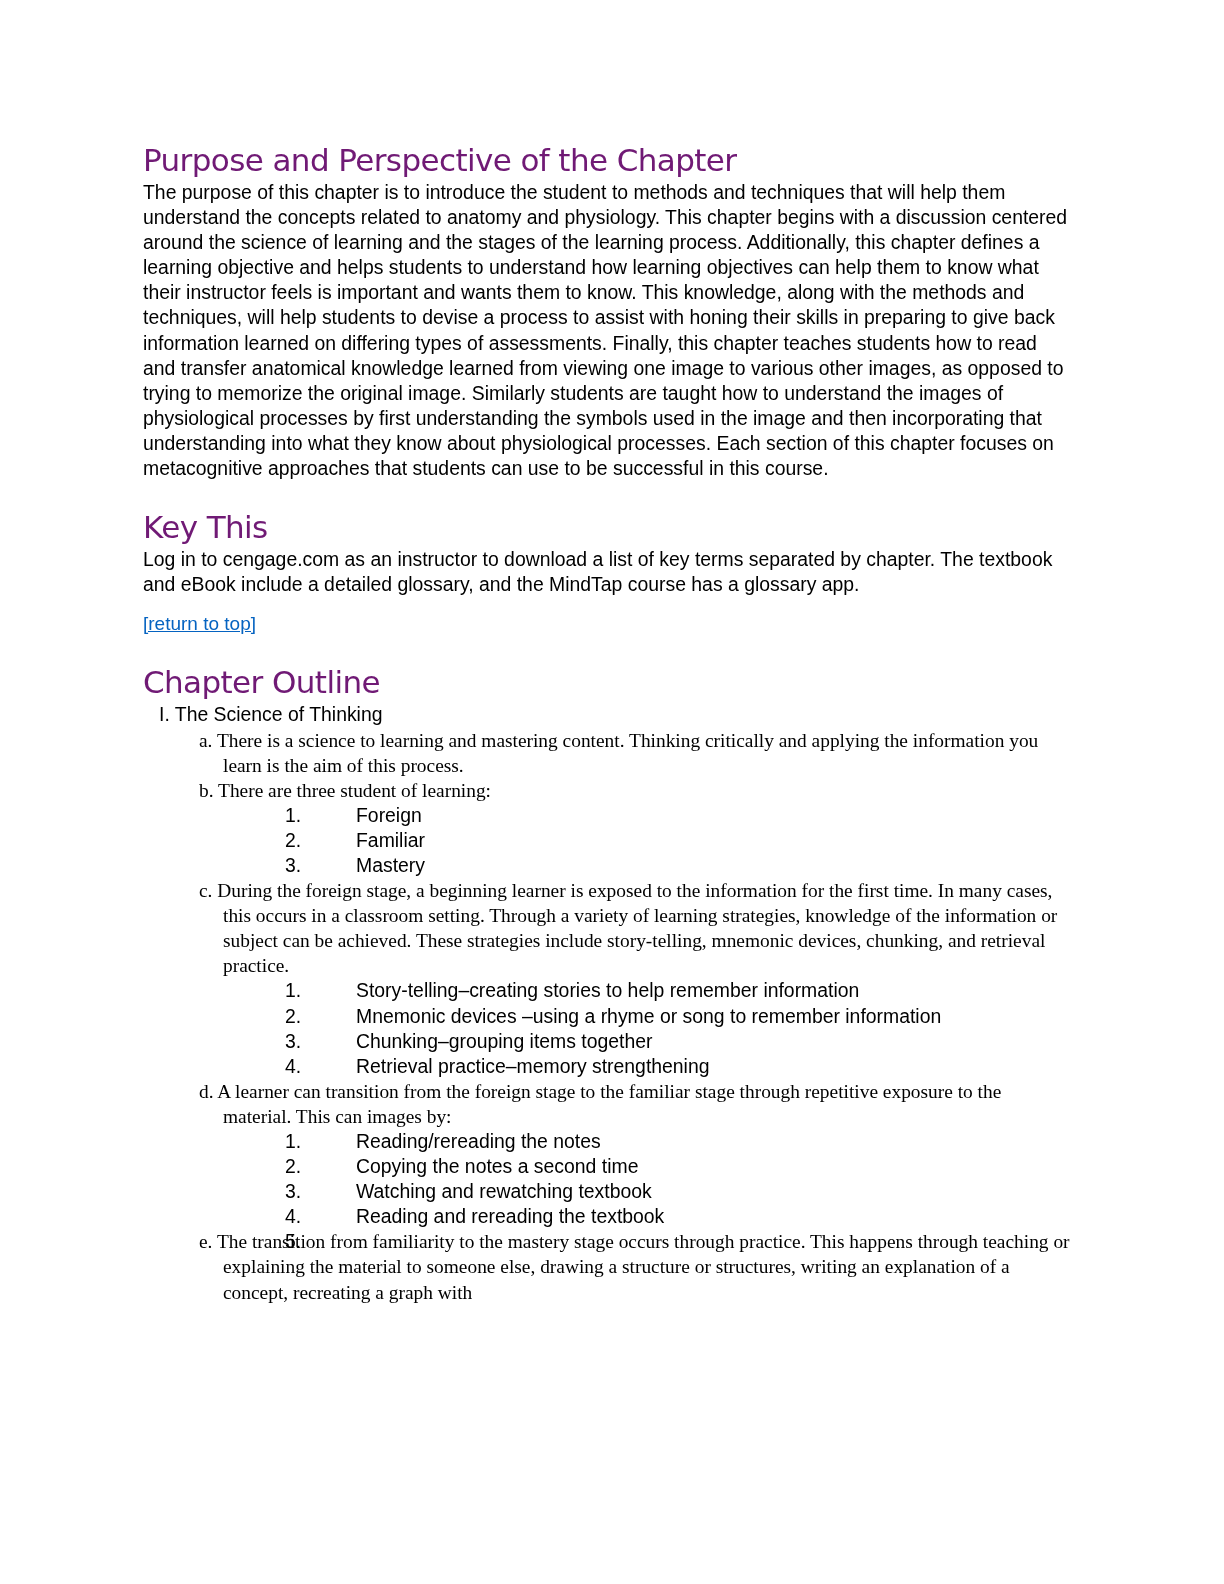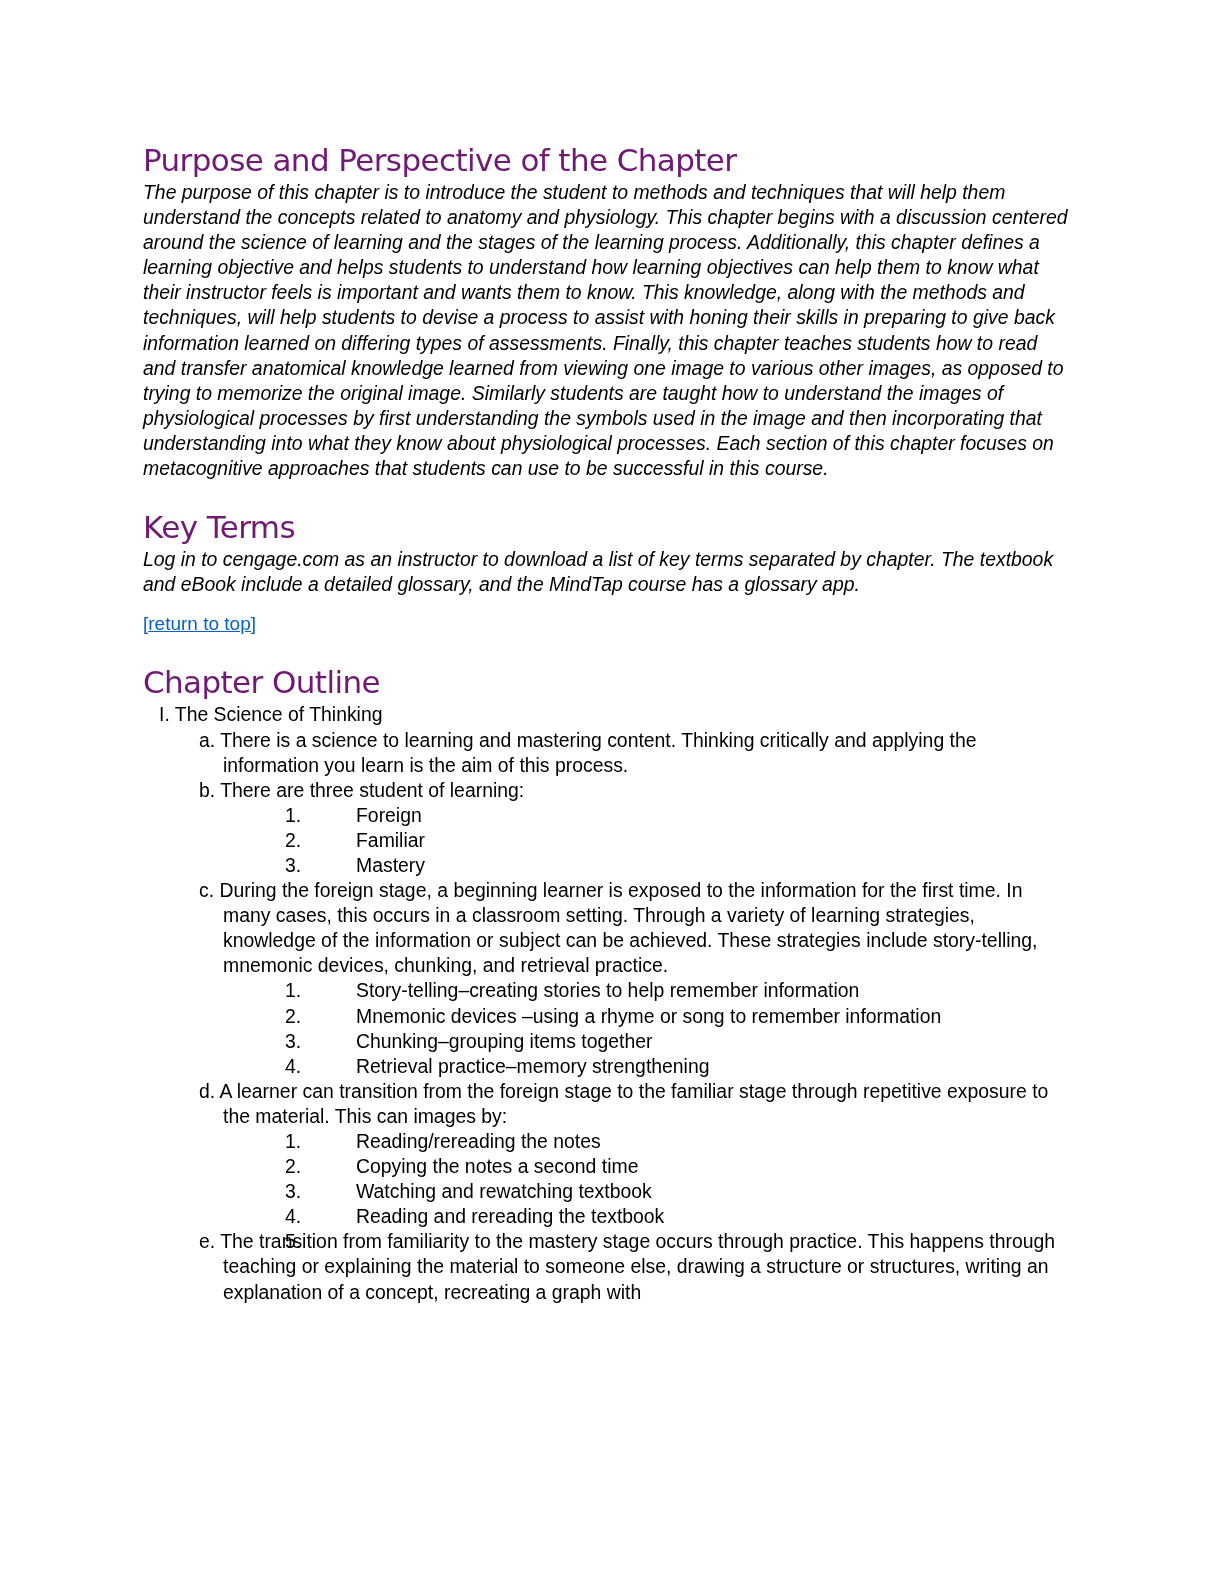--- a/index.html
+++ b/index.html
@@ -1,39 +1,39 @@
 <!DOCTYPE html>
 <html><head>
 <meta charset="utf-8">
 <style>
   html, body { margin: 0; padding: 0; background: #ffffff; }
   body { width: 1224px; height: 1584px; position: relative; overflow: hidden; }
   .page { position: absolute; left: 143px; top: 140px; width: 930px; color: #000; font-family: "Liberation Sans", sans-serif; font-size: 19.4px; line-height: 25.1px; }
   h2.heading { font-family: "DejaVu Sans", sans-serif; font-weight: normal; color: #701a75; font-size: 31px; line-height: 40px; margin: 0; letter-spacing: -0.6px; }
-  p.body { margin: 0; font-style: italic; }
+  p.body { margin: 0; }
   .gap-h { height: 26px; }
   .link-p { margin: 14px 0 0 0; }
   a.return-link { color: #0563C1; font-weight: normal; text-decoration: underline; font-size: 19px; }
   .outline { margin: 0; padding: 0; }
   .lvl1 { padding-left: 16px; }
-  .lvl2 { position: relative; padding-left: 80px; text-indent: -24px; }
+  .lvl2 { position: relative; padding-left: 80px; text-indent: -24px; font-family: Liberation Serif, serif; }
   .lvl3 { position: relative; padding-left: 213px; }
   .lvl3 .num { position: absolute; left: 142px; }
 </style>
 </head>
 <body>
 
 <div class="page">
 
   <h2 class="heading">Purpose and Perspective of the Chapter</h2>
   <p class="body">The purpose of this chapter is to introduce the student to methods and techniques that will help them understand the concepts related to anatomy and physiology. This chapter begins with a discussion centered around the science of learning and the stages of the learning process. Additionally, this chapter defines a learning objective and helps students to understand how learning objectives can help them to know what their instructor feels is important and wants them to know. This knowledge, along with the methods and techniques, will help students to devise a process to assist with honing their skills in preparing to give back information learned on differing types of assessments. Finally, this chapter teaches students how to read and transfer anatomical knowledge learned from viewing one image to various other images, as opposed to trying to memorize the original image.  Similarly students are taught how to understand the images of physiological processes by first understanding the symbols used in the image and then incorporating that understanding into what they know about physiological processes.  Each section of this chapter focuses on metacognitive approaches that students can use to be successful in this course.</p>
 
   <div class="gap-h"></div>
 
-  <h2 class="heading">Key Terms</h2>
+  <h2 class="heading">Key This</h2>
   <p class="body">Log in to cengage.com as an instructor to download a list of key terms separated by chapter. The textbook and eBook include a detailed glossary, and the MindTap course has a glossary app.</p>
   <p class="link-p">
     <a class="return-link" href="#">[return to top]</a>
   </p>
 
   <div class="gap-h"></div>
 
   <h2 class="heading">Chapter Outline</h2>
   <div class="outline">
     <div class="lvl1">I. The Science of Thinking</div>

